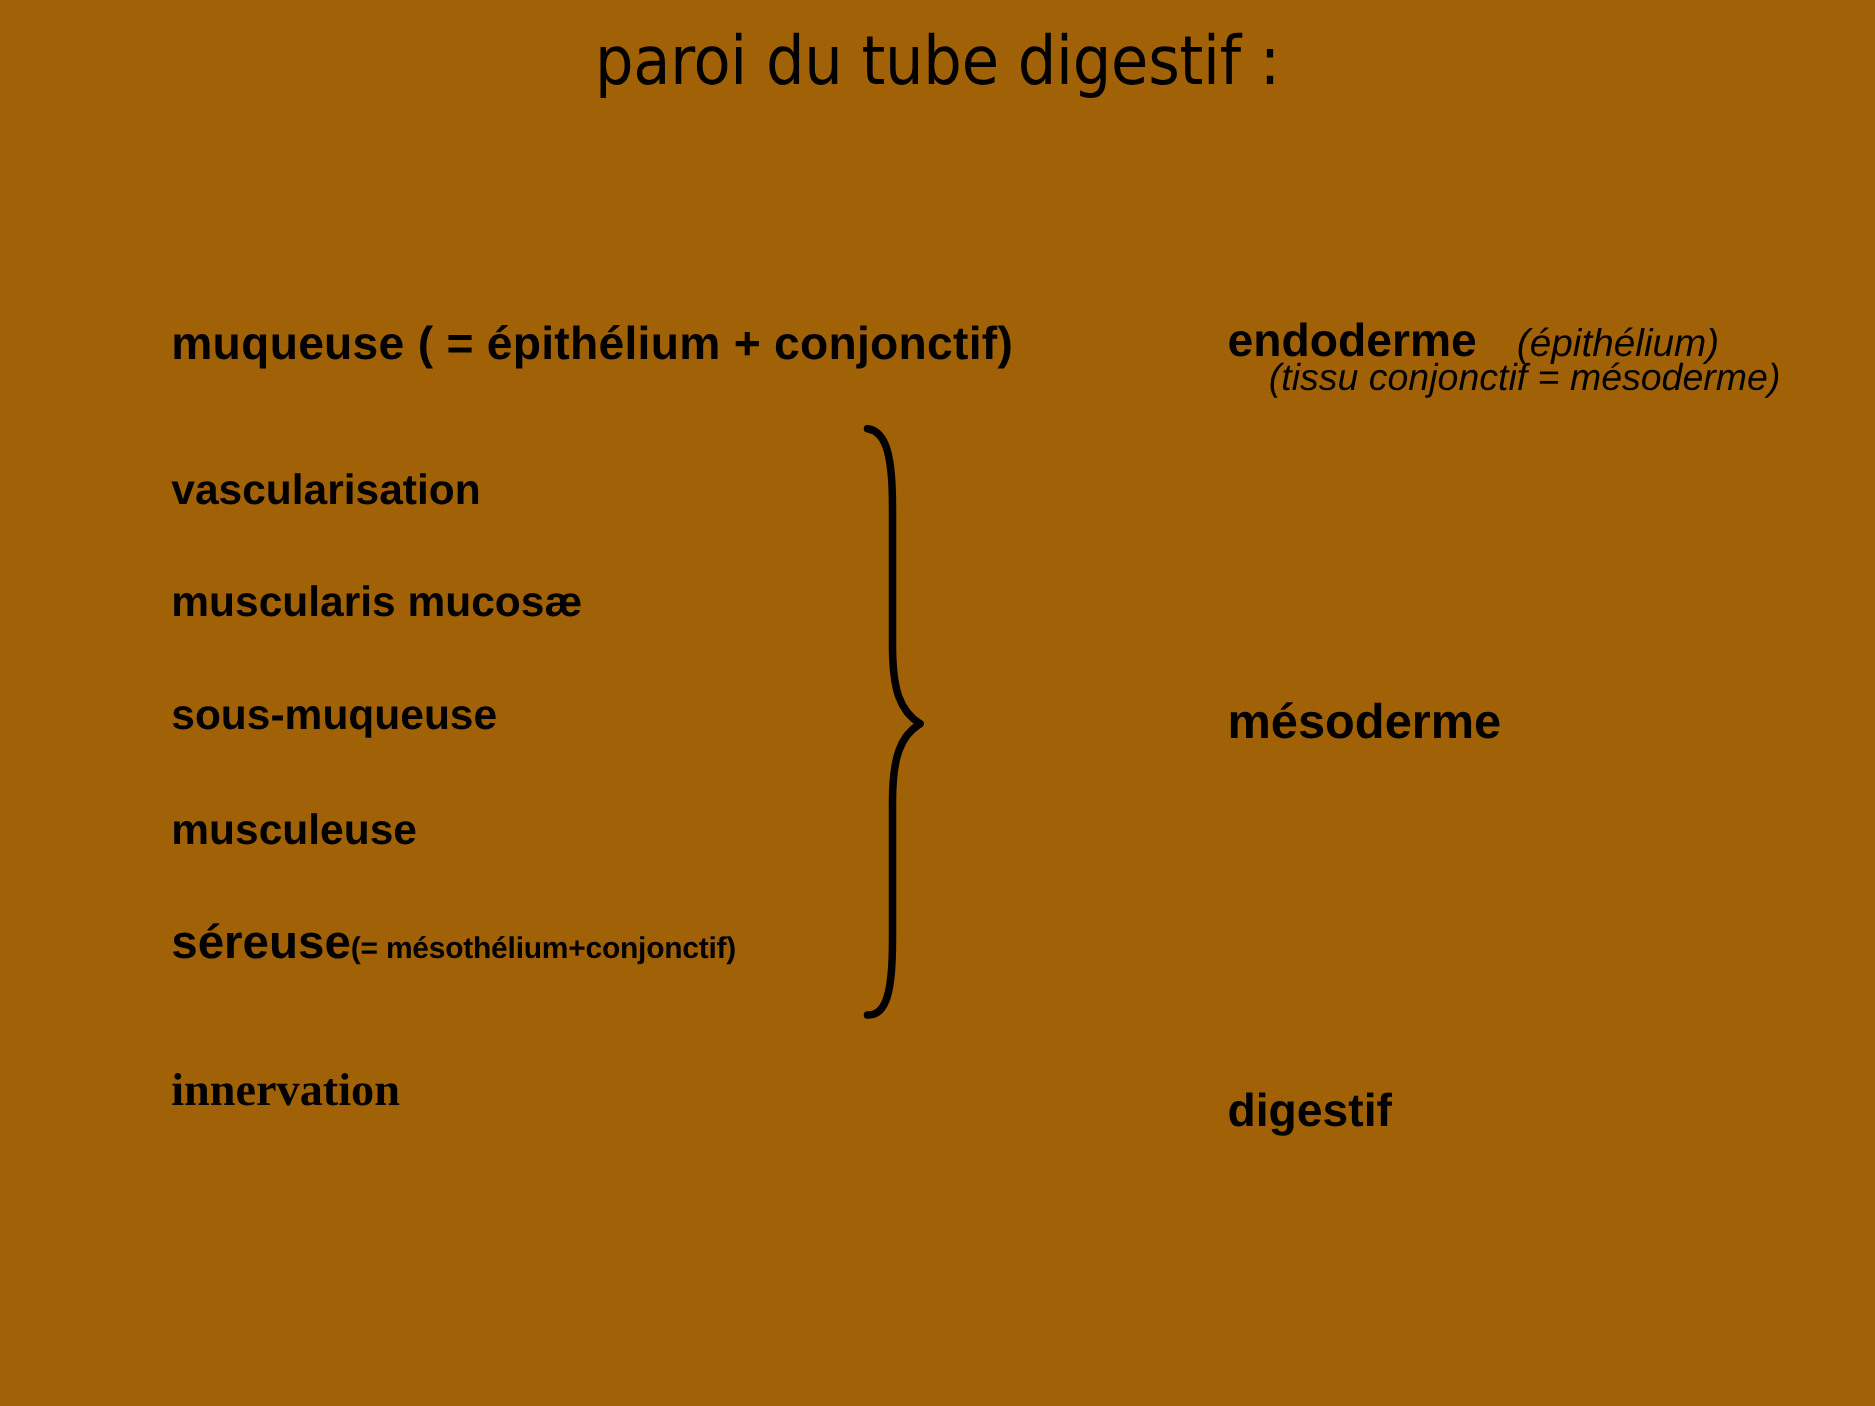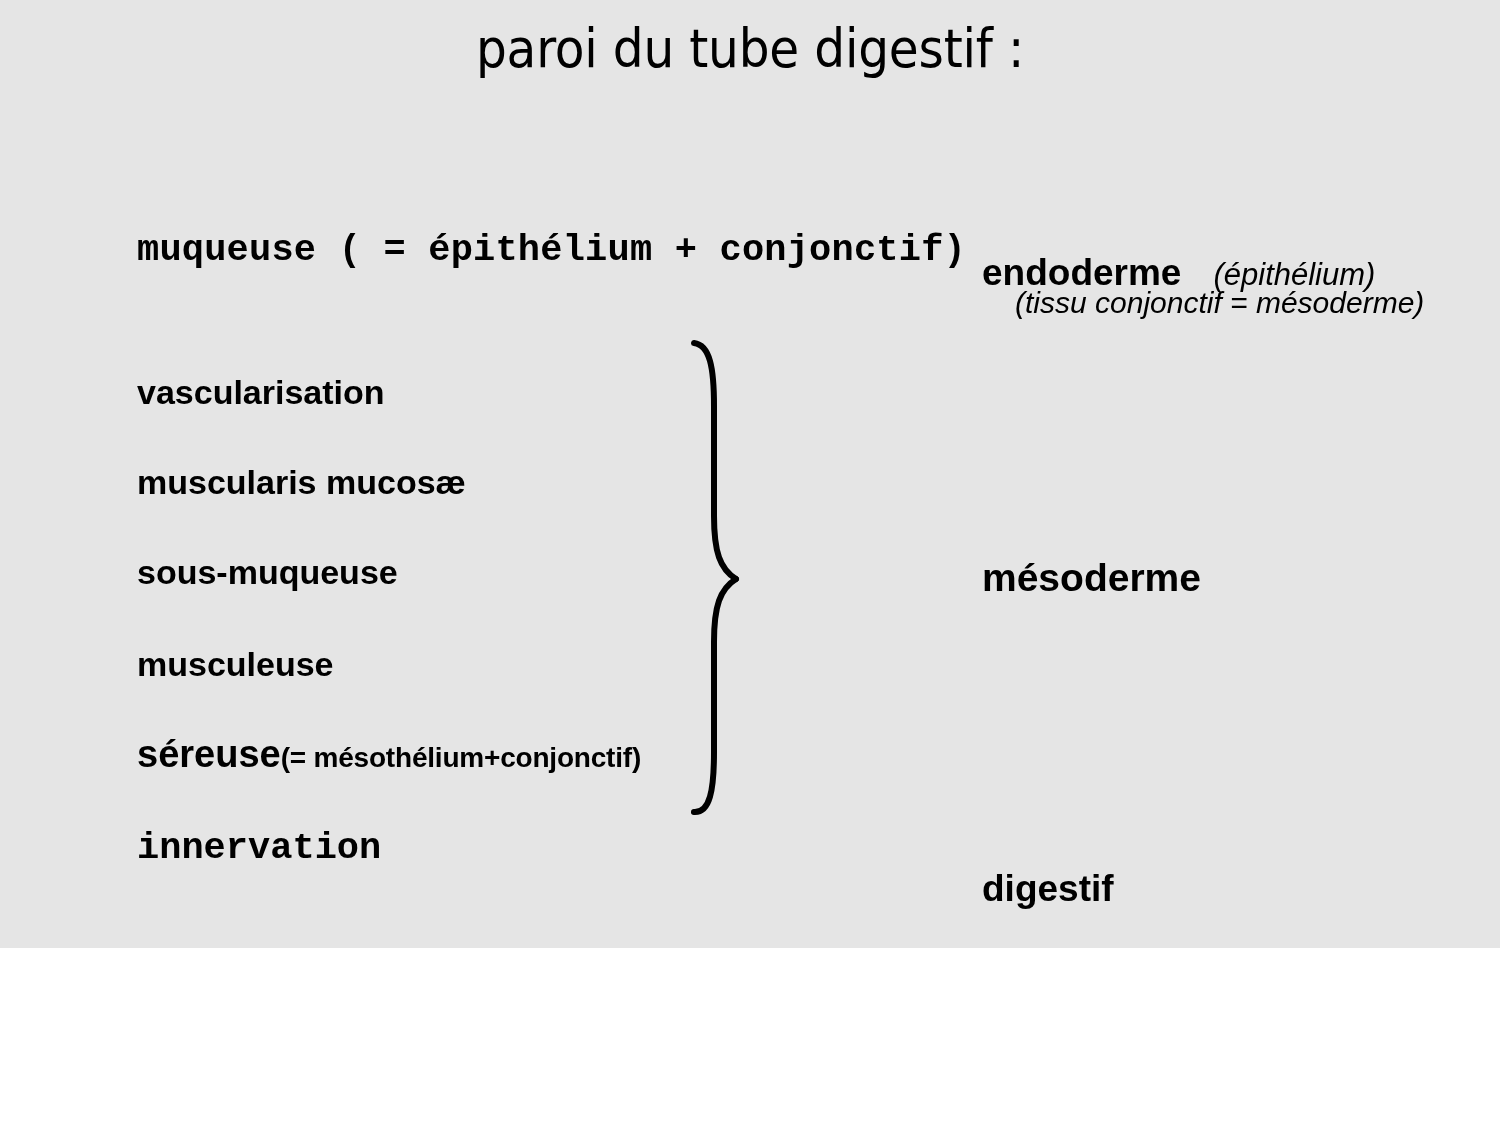--- a/index.html
+++ b/index.html
@@ -7,22 +7,22 @@
     padding: 0;
     background: #ffffff;
   }
   body {
     font-family: "Liberation Sans", sans-serif;
     color: #000000;
   }
   #slide {
     position: relative;
     width: 1500px;
-    height: 948px;
-    background: #e5e5e5;
+    height: 1125px;
+    background: #a16207;
     overflow: hidden;
   }
 
   
   .title {
     position: absolute;
     left: 0;
     top: 14px;
     width: 1500px;
     text-align: center;
@@ -41,39 +41,39 @@
     white-space: nowrap;
     font-weight: 700;
     color: #000000;
     line-height: 1;
   }
 
   
   .left-col { left: 137px; }
 
   .row-muqueuse {
-    top: 232px;
+    top: 256px;
     font-size: 37px;
-    font-family: Liberation Mono, monospace;
+    font-family: Liberation Sans, sans-serif;
     letter-spacing: 0.2px;
   }
   .row-vascularisation { top: 375px; font-size: 34px; }
   .row-muscularis      { top: 465px; font-size: 34px; }
   .row-sousmuqueuse    { top: 555px; font-size: 34px; }
   .row-musculeuse      { top: 647px; font-size: 34px; }
   .row-sereuse         { top: 735px; font-size: 38px; }
   .row-sereuse .sub-paren {
-    font-size: 28px;
+    font-size: 24px;
     font-weight: 700;
     letter-spacing: -0.2px;
   }
   .row-innervation {
-    top: 830px;
+    top: 854px;
     font-size: 37px;
-    font-family: Liberation Mono, monospace;
+    font-family: Liberation Serif, serif;
   }
 
   
   .right-col { left: 982px; }
 
   .row-endoderme { top: 254px; font-size: 37px; }
   .row-endoderme .paren-ital {
     font-style: italic;
     font-weight: 400;
     font-size: 31px;

